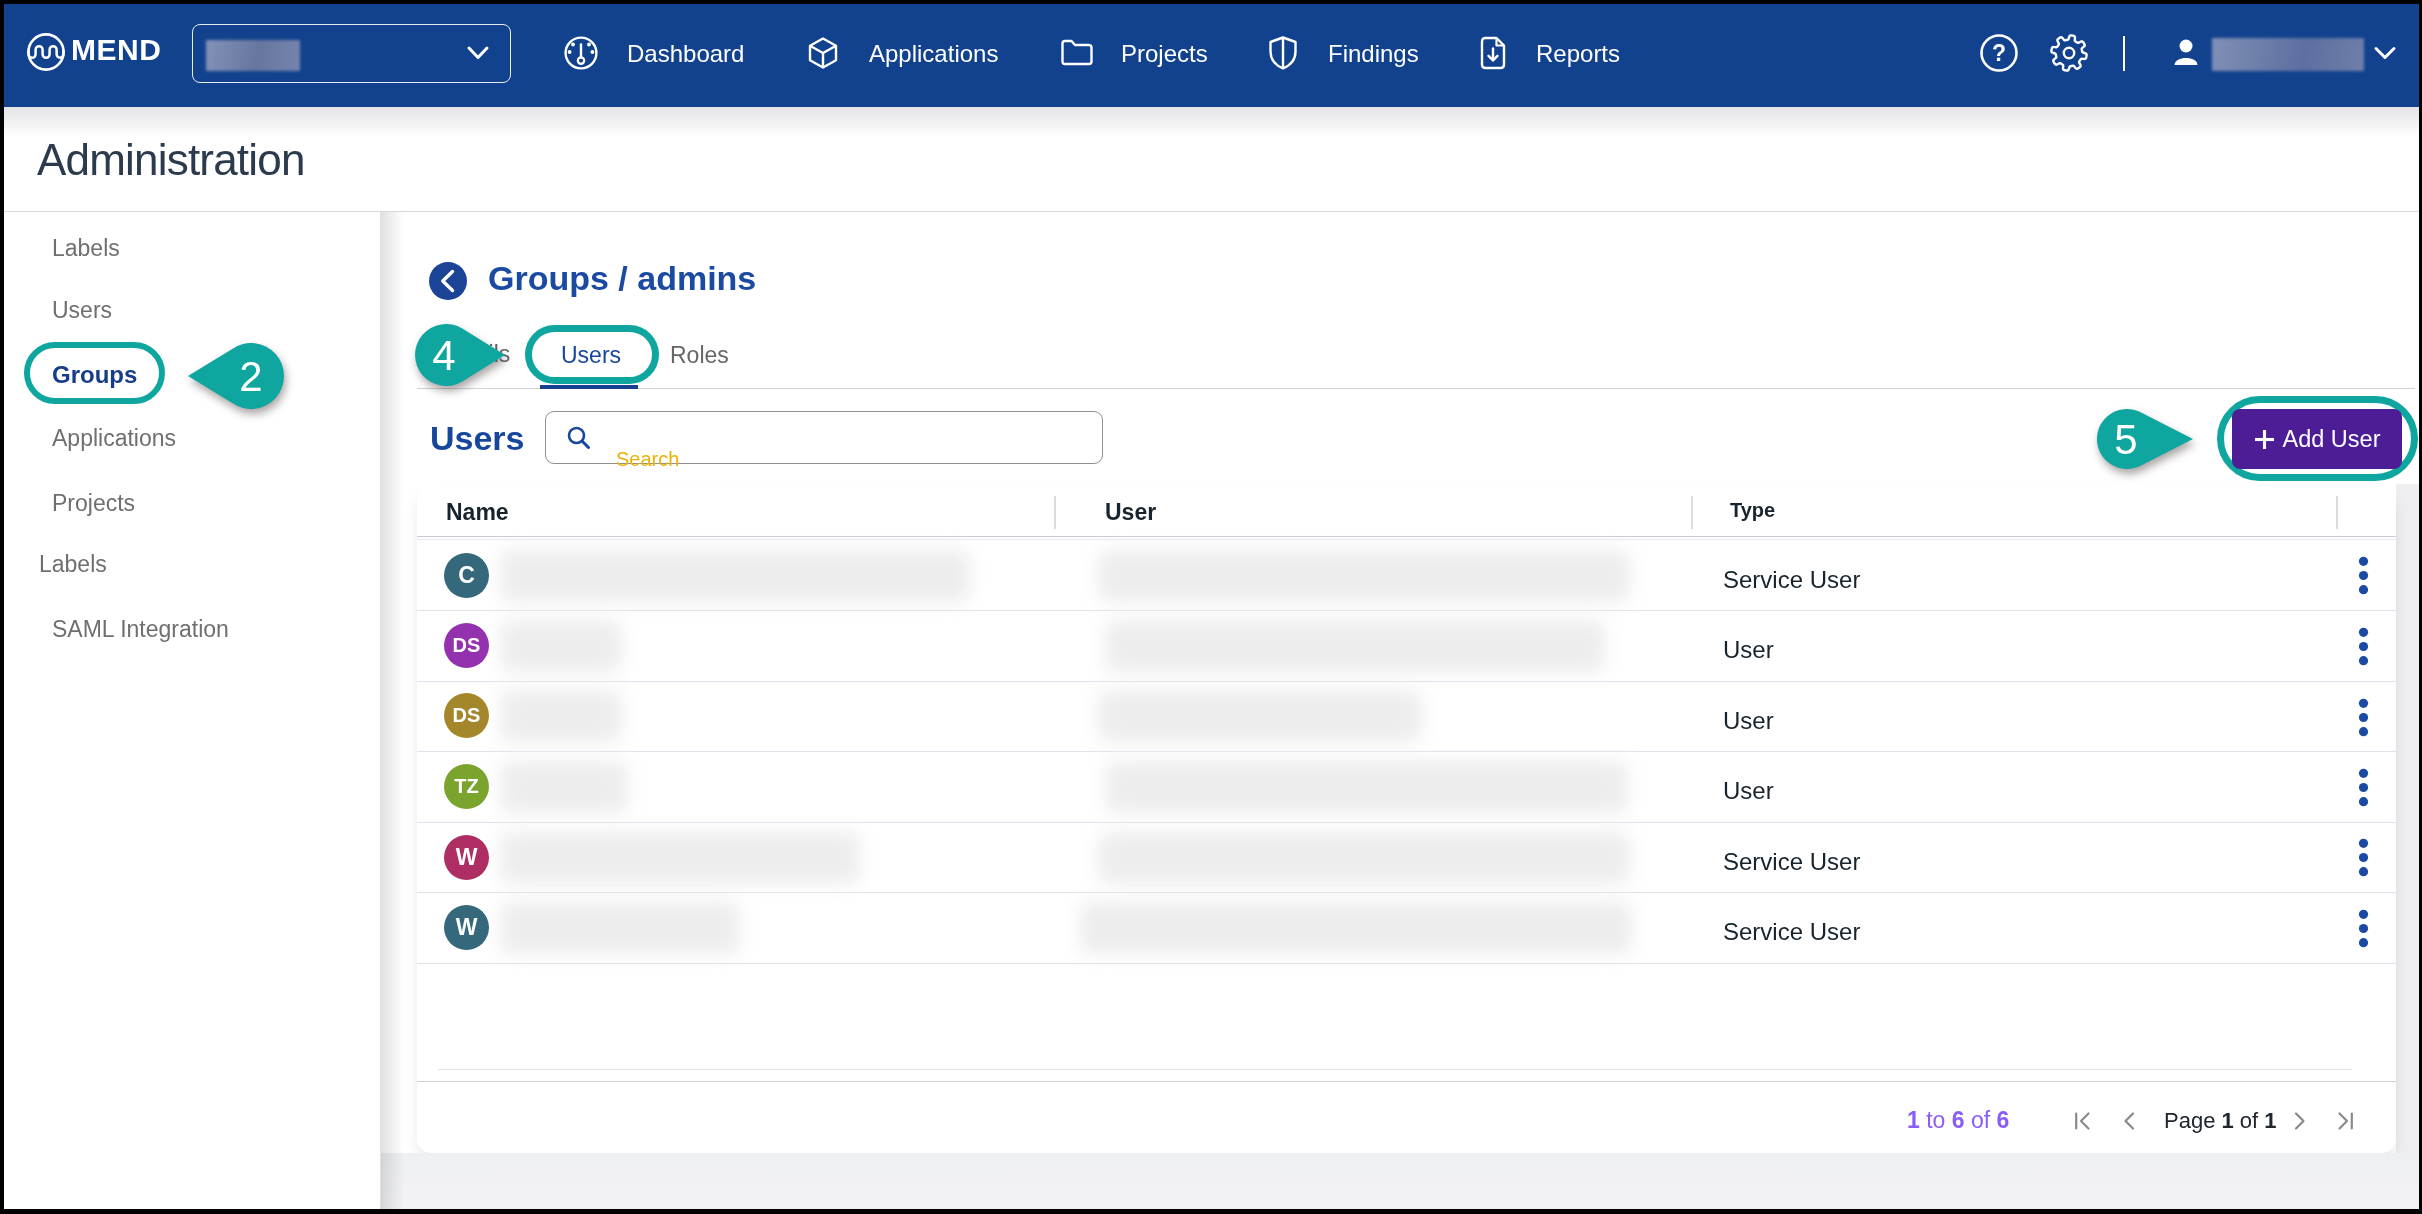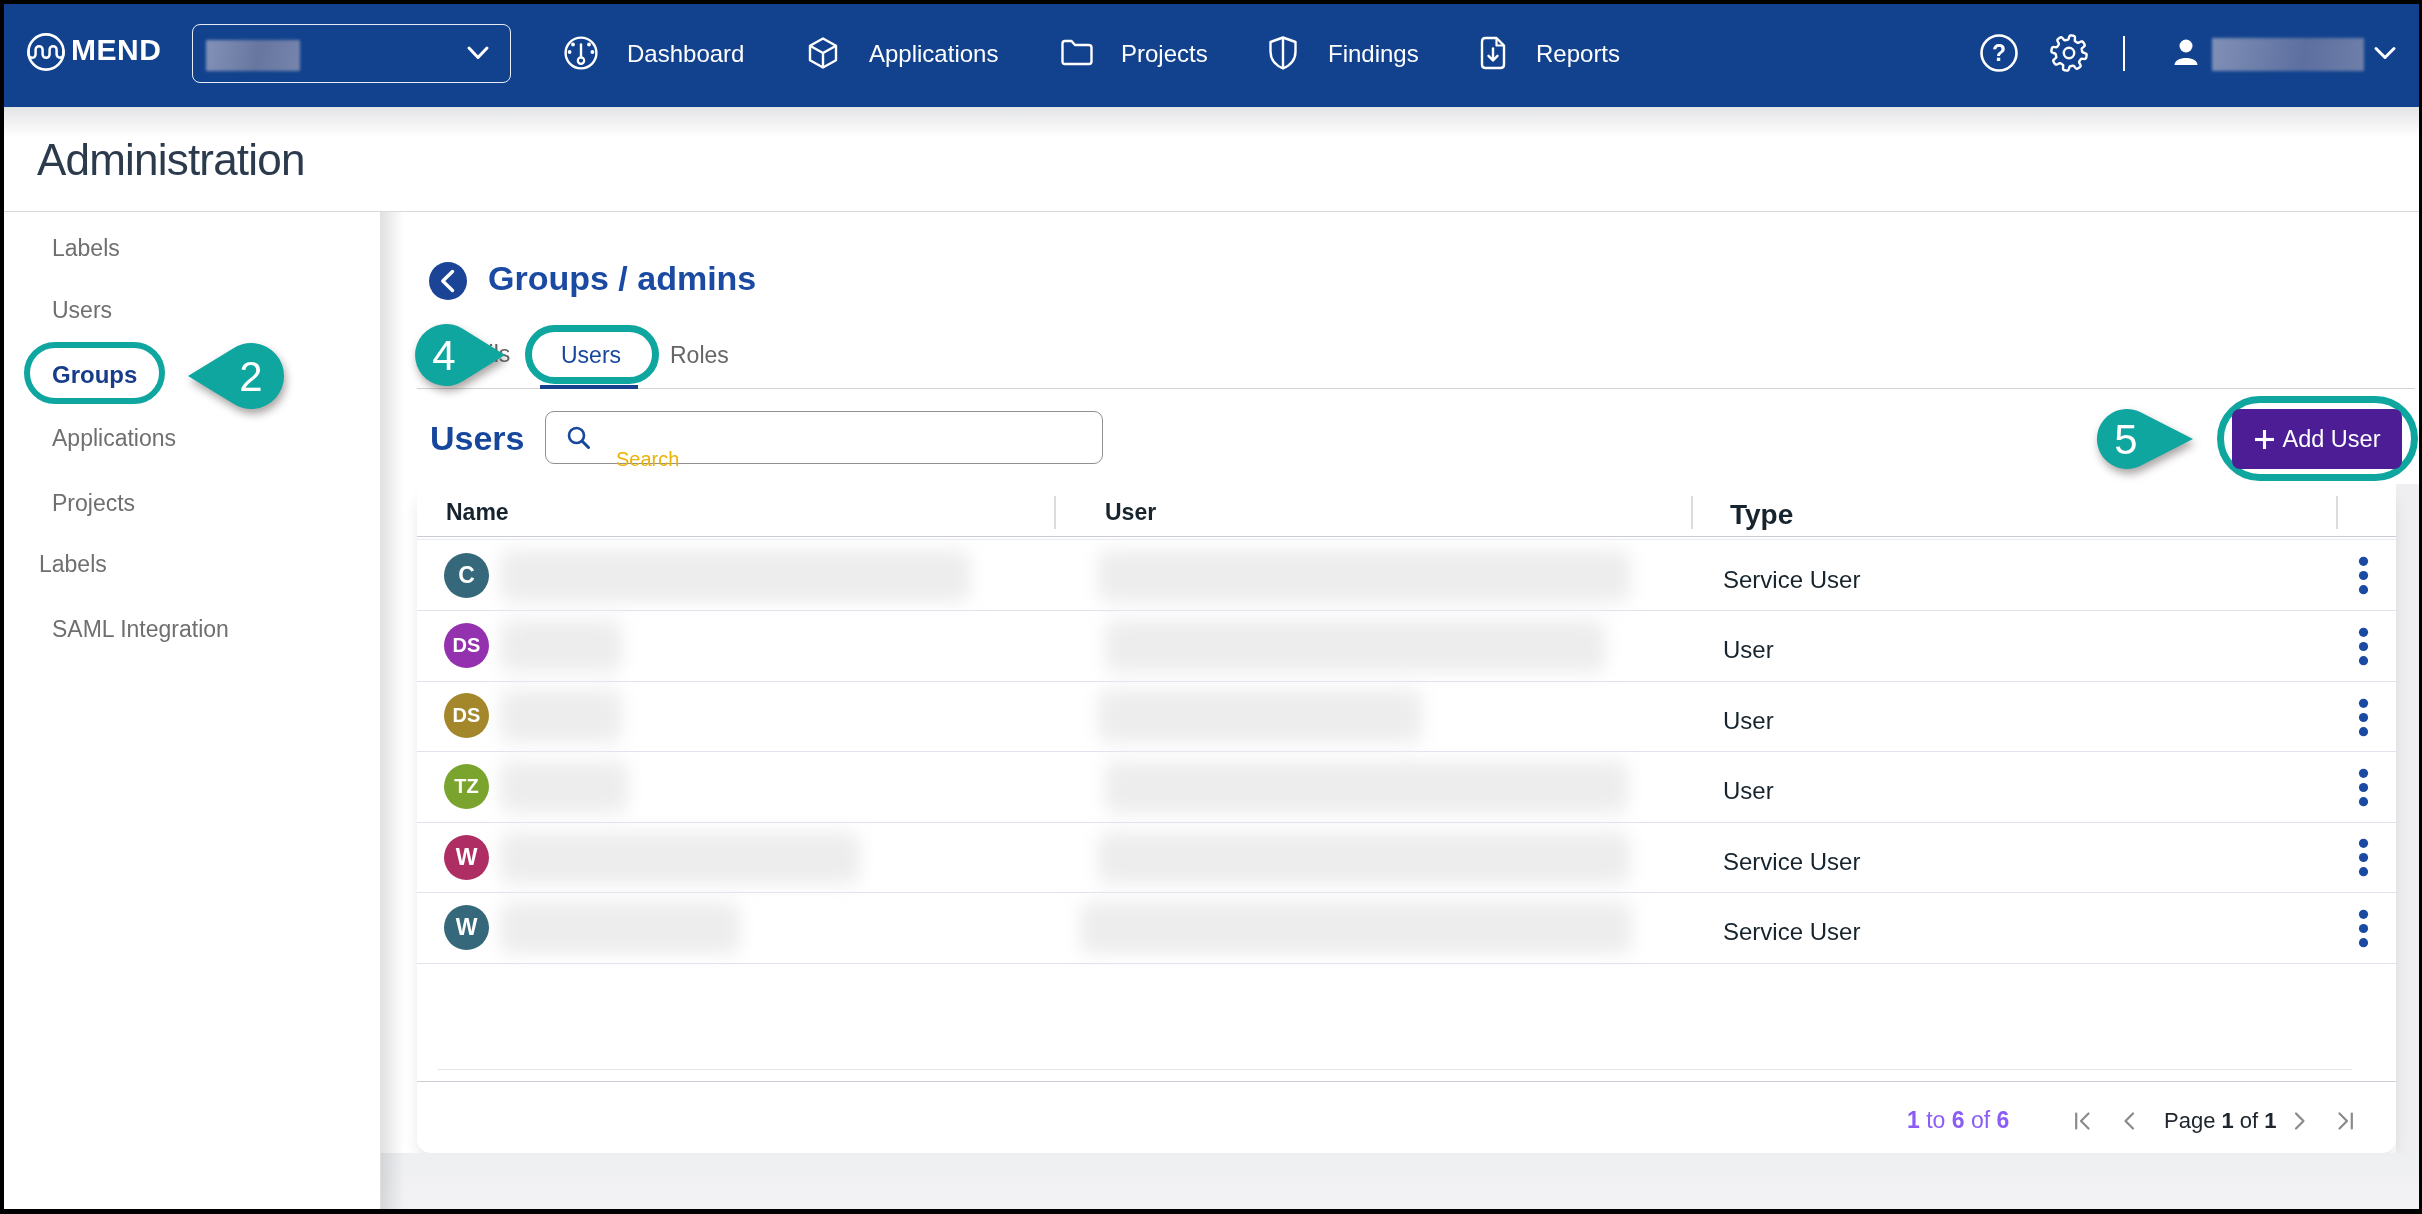--- a/index.html
+++ b/index.html
@@ -141,21 +141,21 @@
       <line x1="1" y1="10.5" x2="20" y2="10.5" stroke="#fff" stroke-width="3.1"></line>
     </svg>Add User
   </div>
 
   <div class="a" style="left:2396px;top:484px;width:23px;height:669px;background:#efeff1;"></div>
 
   <div class="a" style="left:417px;top:484px;width:1979px;height:669px;background:#fff;border-radius:14px;box-shadow:0 10px 18px -5px rgba(0,0,0,0.16);"></div>
 
   <div class="a" style="left:446px;top:499px;color:#17242d;font-size:23px;font-weight:bold;">Name</div>
   <div class="a" style="left:1105px;top:499px;color:#17242d;font-size:23px;font-weight:bold;">User</div>
-  <div class="a" style="left:1730px;top:499px;color:#17242d;font-size:28px;font-weight:bold;">Type</div>
+  <div class="a" style="left:1730px;top:499px;color:#17242d;font-size:20px;font-weight:bold;">Type</div>
   <div class="a" style="left:1054px;top:496px;width:2px;height:33px;background:#d9dce1;"></div>
   <div class="a" style="left:1691px;top:496px;width:2px;height:33px;background:#d9dce1;"></div>
   <div class="a" style="left:2336px;top:496px;width:2px;height:33px;background:#d9dce1;"></div>
   <div class="a" style="left:417px;top:536px;width:1979px;height:1px;background:#c8ccd4;"></div>
   <div class="a" style="left:417px;top:539px;width:1979px;height:1px;background:#e8eaef;"></div>
 
   <div class="a" style="left:417px;top:610px;width:1979px;height:1px;background:#dfe3ec;"></div>
   <div class="a" style="left:417px;top:681px;width:1979px;height:1px;background:#dfe3ec;"></div>
   <div class="a" style="left:417px;top:751px;width:1979px;height:1px;background:#dfe3ec;"></div>
   <div class="a" style="left:417px;top:822px;width:1979px;height:1px;background:#dfe3ec;"></div>

